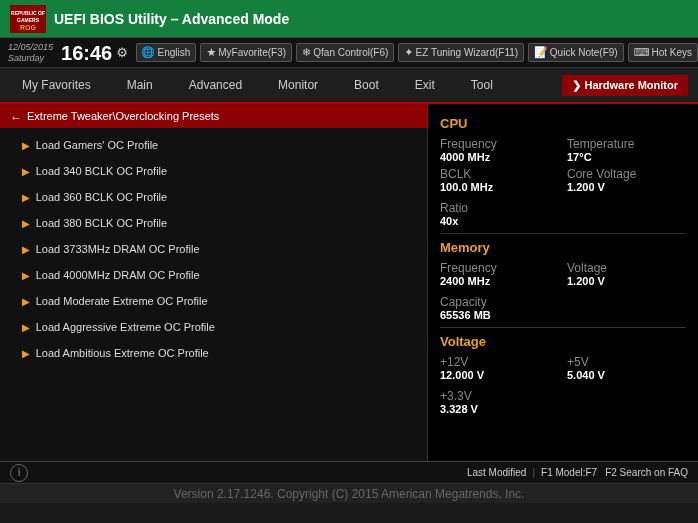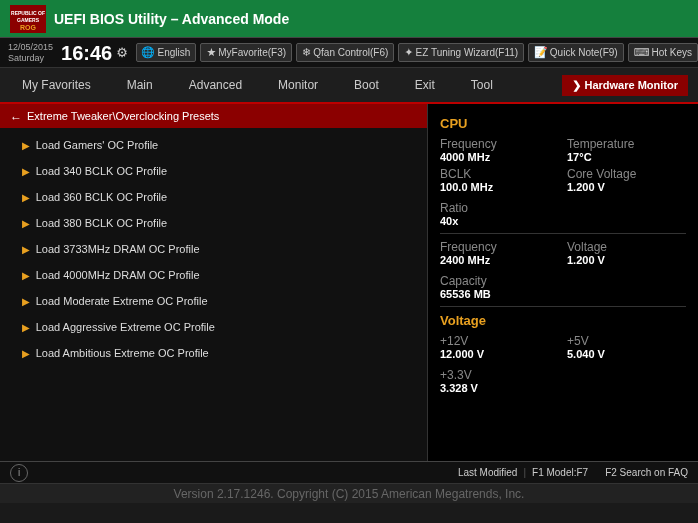--- a/index.html
+++ b/index.html
@@ -46,20 +46,21 @@
       padding: 3px 8px;
       height: 30px;
       gap: 4px;
       flex-wrap: nowrap;
       border-bottom: 1px solid #333;
     }
     .toolbar-datetime {
       color: #fff;
       font-size: 11px;
       margin-right: 4px;
+      font-style: italic;
     }
     .toolbar-time {
       font-size: 20px;
       color: #fff;
       font-weight: bold;
       line-height: 1;
     }
     .toolbar-item {
       background: #2a2a2a;
       border: 1px solid #555;
@@ -356,20 +357,21 @@
       </div>
       <div class="hw-single">
         <div class="hw-label">Ratio</div>
         <div class="hw-value">40x</div>
       </div>
     </div>
 
     <hr class="hw-divider">
 
     <div>
+      <div class="hw-section-title">Memory</div>
       <div class="hw-grid">
         <div>
           <div class="hw-label">Frequency</div>
           <div class="hw-value">2400 MHz</div>
         </div>
         <div>
           <div class="hw-label">Voltage</div>
           <div class="hw-value">1.200 V</div>
         </div>
       </div>
@@ -400,18 +402,18 @@
     </div>
   </div>
 </div>
 
 <div class="footer" style="position:relative;">
   <div style="width:18px;height:18px;border:1px solid #666;border-radius:50%;display:flex;align-items:center;justify-content:center;color:#999;font-size:10px;cursor:pointer;">i</div>
   <div style="flex:1"></div>
   <div class="footer-key">Last Modified</div>
   <div style="color:#555;margin:0 6px;">|</div>
   <div class="footer-key">F1 Model:F7</div>
-  <div class="footer-key" style="margin-left:17px;">F2 Search on FAQ</div>
+  <div class="footer-key" style="margin-left:8px;">F2 Search on FAQ</div>
 </div>
 
 <div class="bottom-bar">
   <span>Version 2.17.1246. Copyright (C) 2015 American Megatrends, Inc.</span>
 </div>
 
 </body></html>

